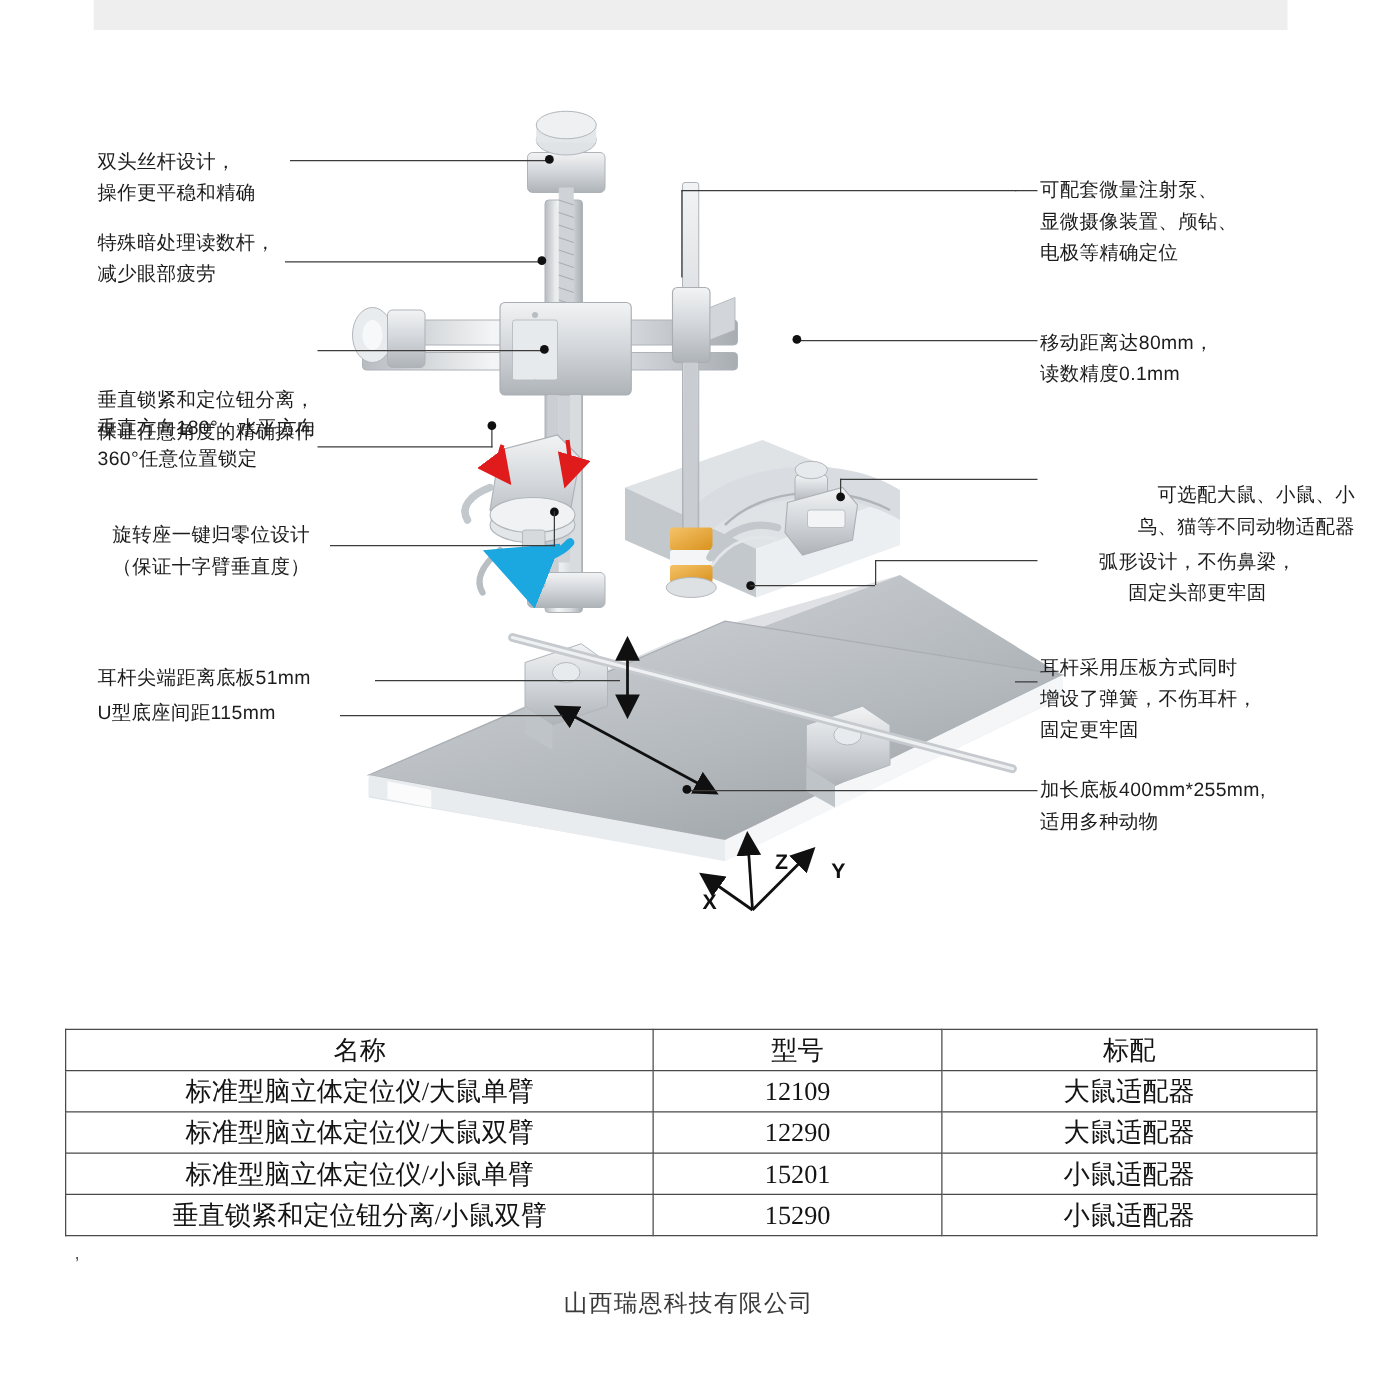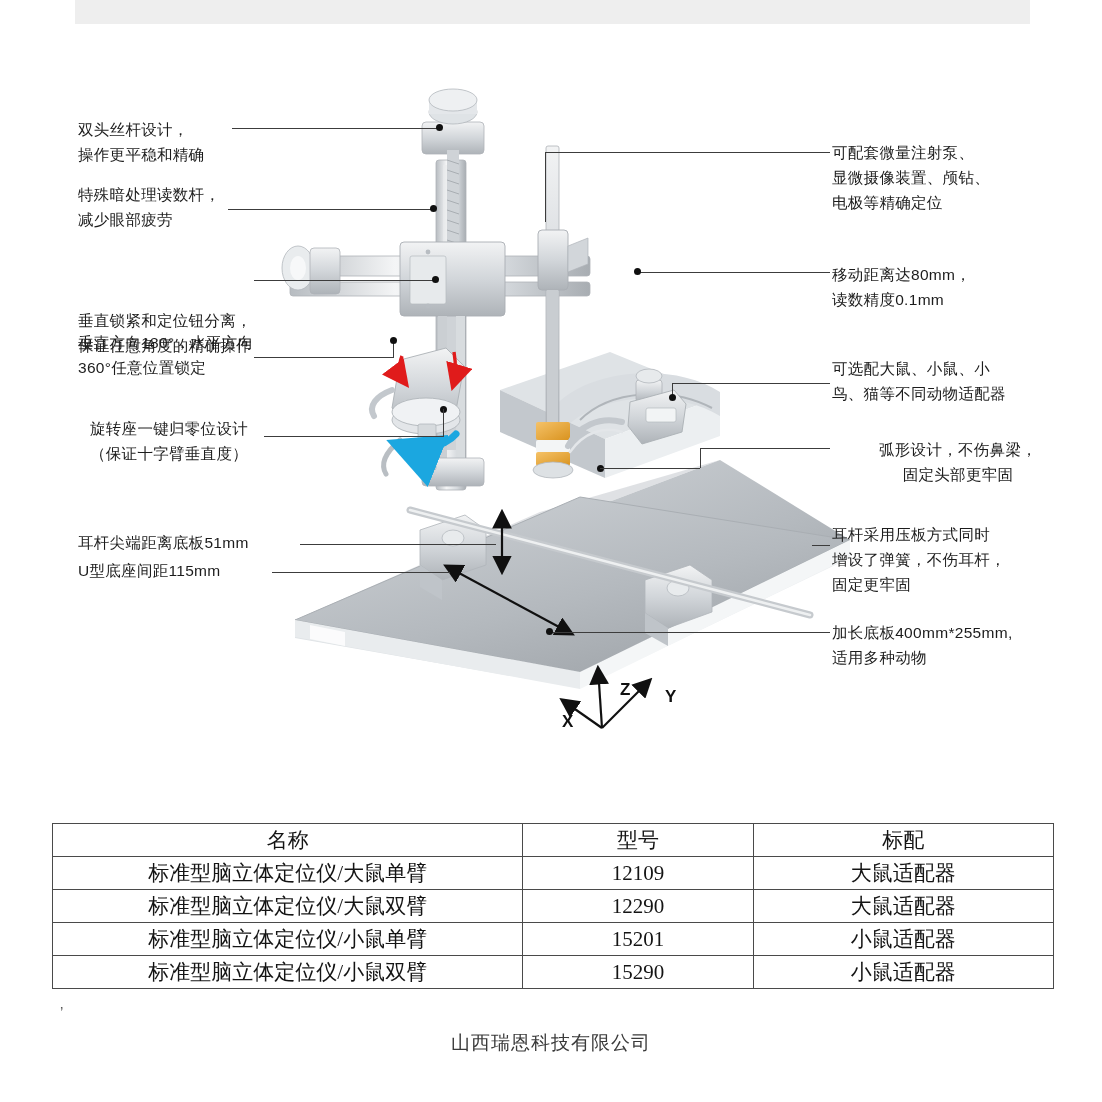--- a/index.html
+++ b/index.html
@@ -357,21 +357,21 @@
 电极等精确定位</div>
 <div class="leader h" style="left:812px; top:152px; width:18px;"></div>
 <div class="leader h" style="left:545px; top:152px; width:268px;"></div>
 <div class="leader v" style="left:545px; top:152px; height:70px;"></div>
 
 <div class="anno right" style="left:832px; top:262px; width:250px;">移动距离达80mm，
 读数精度0.1mm</div>
 <div class="leader h" style="left:640px; top:272px; width:190px;"></div>
 <div class="dot" style="left:634px; top:268px;"></div>
 
-<div class="anno right" style="left:832px; top:356px; width:252px;">可选配大鼠、小鼠、小
+<div class="anno right" style="left:832px; top:384px; width:252px;text-align:right;">可选配大鼠、小鼠、小
 鸟、猫等不同动物适配器</div>
 <div class="leader h" style="left:672px; top:383px; width:158px;"></div>
 <div class="leader v" style="left:672px; top:383px; height:14px;"></div>
 <div class="dot" style="left:669px; top:394px;"></div>
 
 <div class="anno right" style="left:832px; top:437px; width:252px;text-align:center;">弧形设计，不伤鼻梁，
 固定头部更牢固</div>
 <div class="leader h" style="left:700px; top:448px; width:130px;"></div>
 <div class="leader v" style="left:700px; top:448px; height:20px;"></div>
 <div class="dot" style="left:597px; top:465px;"></div>
@@ -408,21 +408,21 @@
       <td>标准型脑立体定位仪/大鼠双臂</td>
       <td>12290</td>
       <td>大鼠适配器</td>
     </tr>
     <tr>
       <td>标准型脑立体定位仪/小鼠单臂</td>
       <td>15201</td>
       <td>小鼠适配器</td>
     </tr>
     <tr>
-      <td>标准型脑立体定位仪/小鼠双臂</td>
+      <td>垂直锁紧和定位钮分离/小鼠双臂</td>
       <td>15290</td>
       <td>小鼠适配器</td>
     </tr>
   </tbody>
 </table>
 
 <span id="stray-mark">’</span>
 
 <div id="footer-company">山西瑞恩科技有限公司</div>
 

